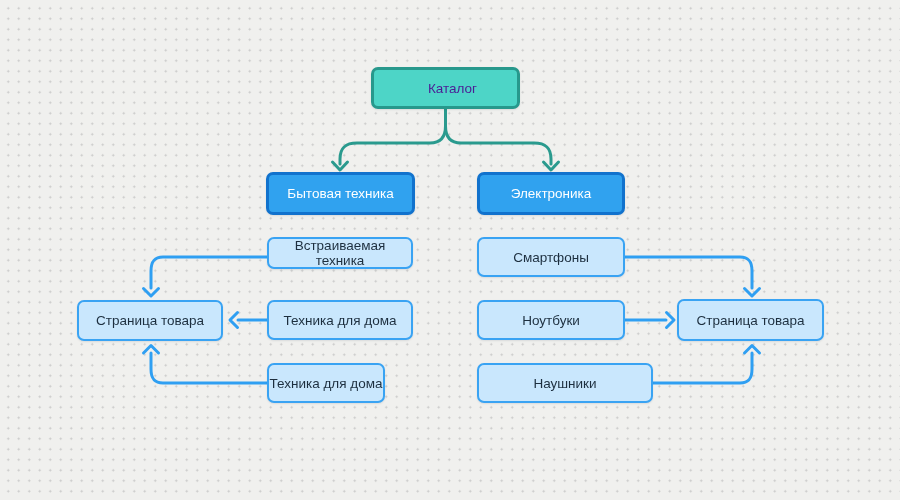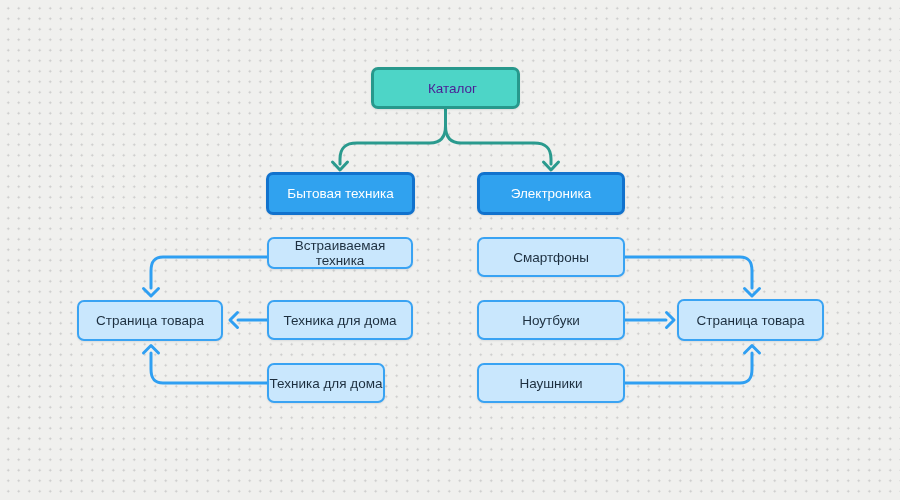--- a/index.html
+++ b/index.html
@@ -107,21 +107,21 @@
   </div>
 
   <div class="node node-item" style="left:477px; top:237px; width:148px; height:40px;">
     <span>Смартфоны</span>
   </div>
 
   <div class="node node-item" style="left:477px; top:300px; width:148px; height:40px;">
     <span>Ноутбуки</span>
   </div>
 
-  <div class="node node-item" style="left:477px; top:363px; width:148px; height:40px;">
+  <div class="node node-item" style="left:477px; top:363px; width:176px; height:40px;">
     <span>Наушники</span>
   </div>
 
   <div class="node node-item" style="left:77px; top:300px; width:146px; height:41px;">
     <span>Страница товара</span>
   </div>
 
   <div class="node node-item" style="left:677px; top:299px; width:147px; height:42px;">
     <span>Страница товара</span>
   </div>

